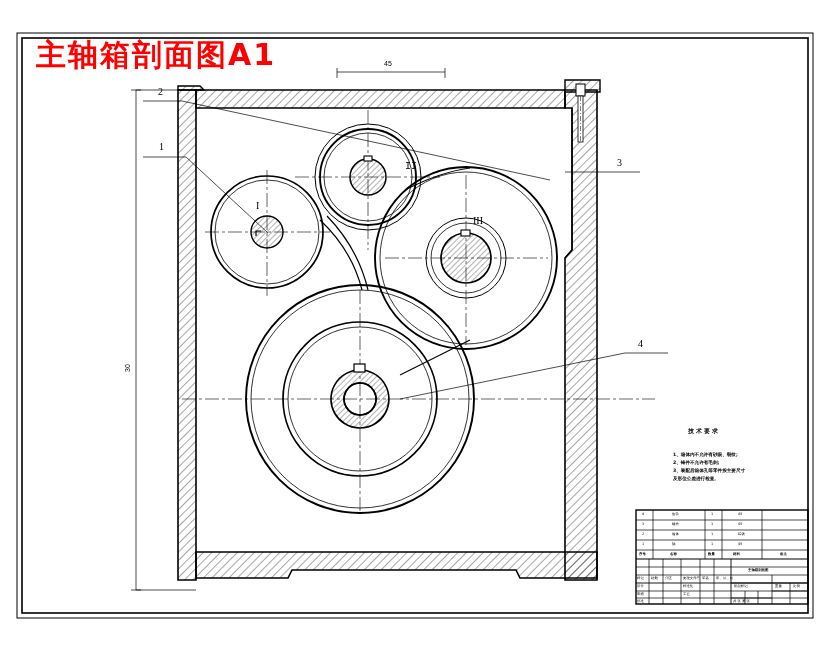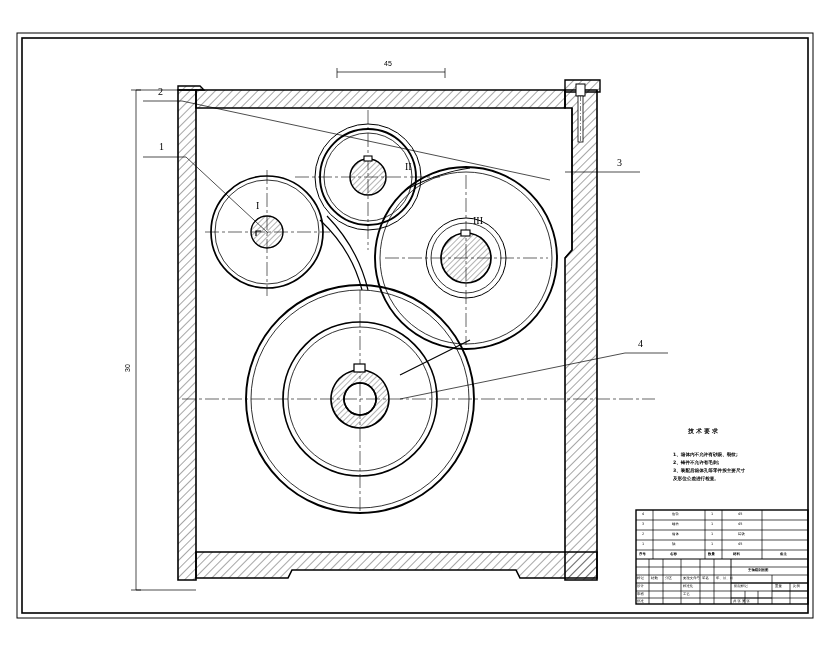--- a/index.html
+++ b/index.html
@@ -173,26 +173,27 @@
       <line x1="772" y1="583" x2="772" y2="604" stroke-width="0.7"></line>
       <line x1="790" y1="583" x2="790" y2="604" stroke-width="0.7"></line>
       <line x1="772" y1="591" x2="808" y2="591" stroke-width="0.7"></line>
       <line x1="745" y1="591" x2="745" y2="604" stroke-width="0.7"></line>
       <line x1="758" y1="591" x2="758" y2="604" stroke-width="0.7"></line>
       <line x1="731" y1="598" x2="772" y2="598" stroke-width="0.7"></line>
       <line x1="772" y1="575" x2="772" y2="583" stroke-width="0.7"></line>
     </g>
   </svg>
 
+  <div class="title-text">主轴箱剖面图A1</div>
 
   <div class="dim" style="left:384px;top:60px;">45</div>
   <div class="dim" style="left:124px;top:372px;transform:rotate(-90deg);transform-origin:left top;">30</div>
 
   <div class="lbl" style="left:256px;top:200px;">I</div>
-  <div class="lbl" style="left:405px;top:161px;">II</div>
+  <div class="lbl" style="left:405px;top:161px;font-family:Liberation Mono, monospace;">II</div>
   <div class="lbl" style="left:473px;top:215px;">III</div>
 
   <div class="lbl" style="left:159px;top:141px;">1</div>
   <div class="lbl" style="left:158px;top:86px;">2</div>
   <div class="lbl" style="left:617px;top:157px;">3</div>
   <div class="lbl" style="left:638px;top:338px;">4</div>
 
   <div class="req-title">技术要求</div>
   <div class="req-line" style="top:452px;">1、箱体内不允许有砂眼、裂纹;</div>
   <div class="req-line" style="top:460px;">2、铸件不允许有毛刺;</div>

